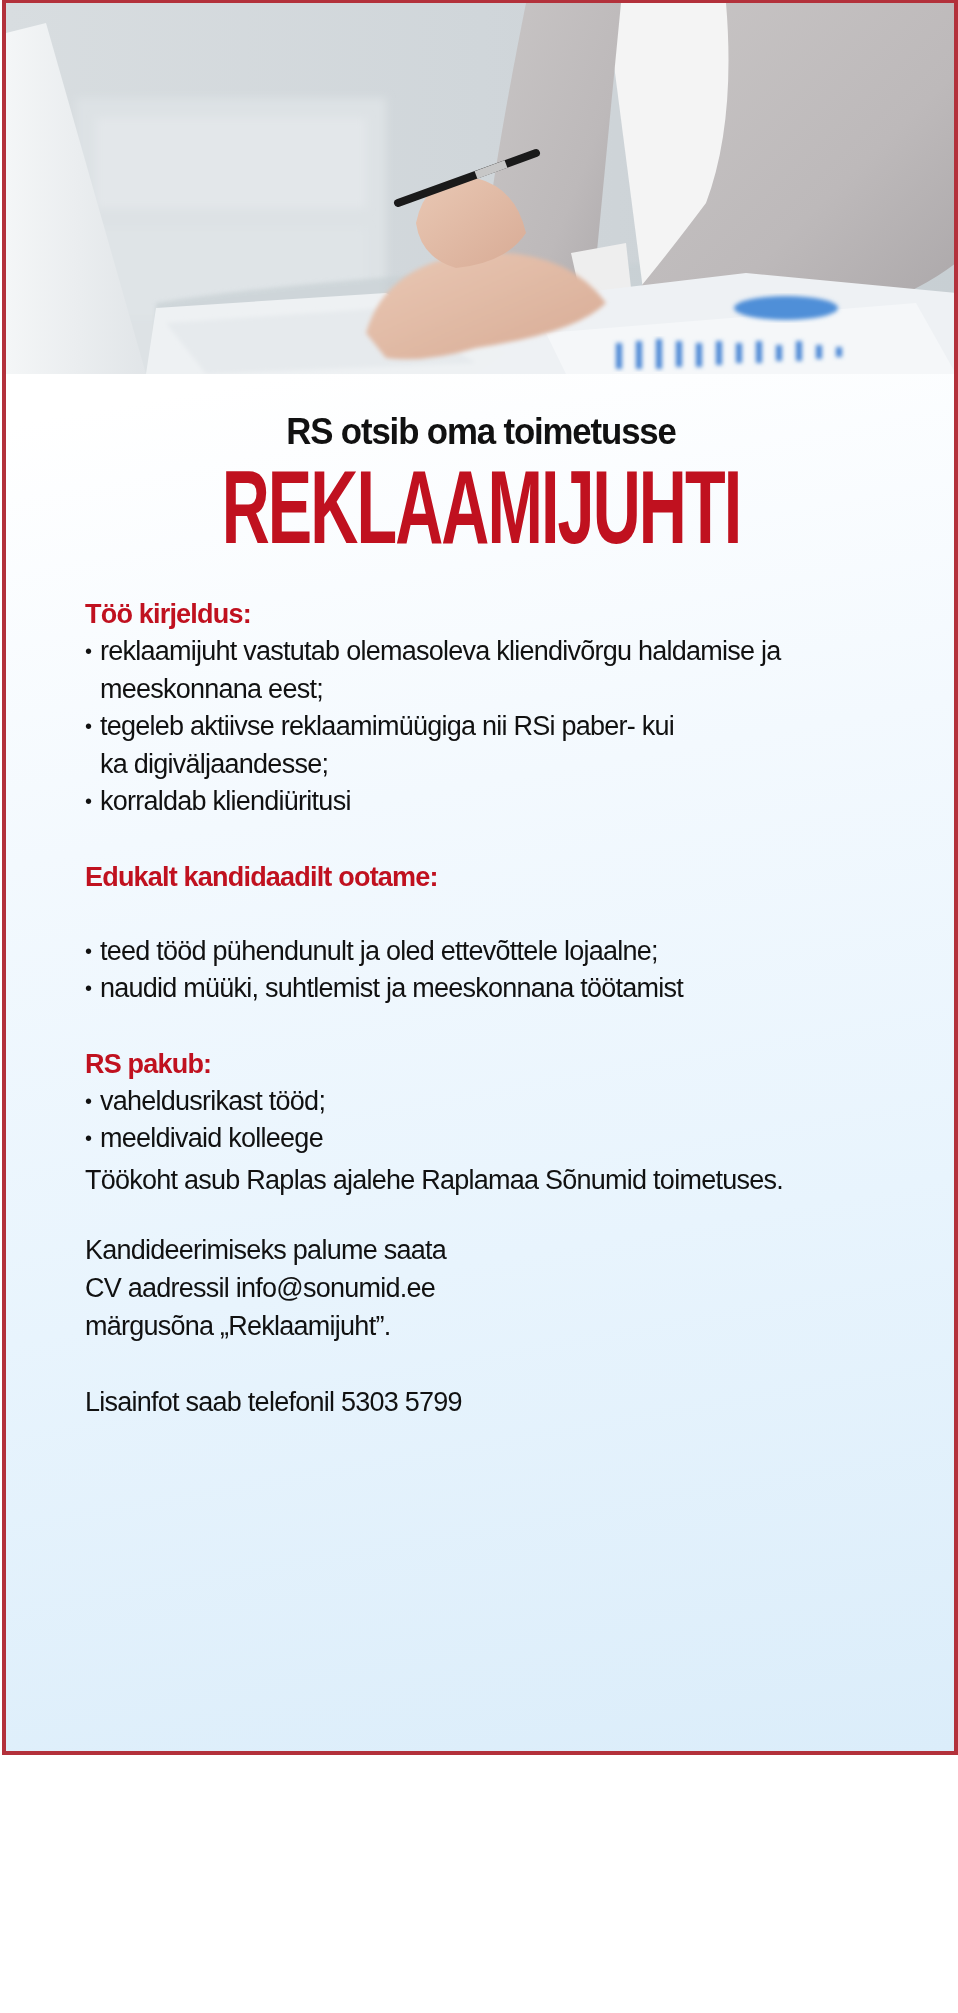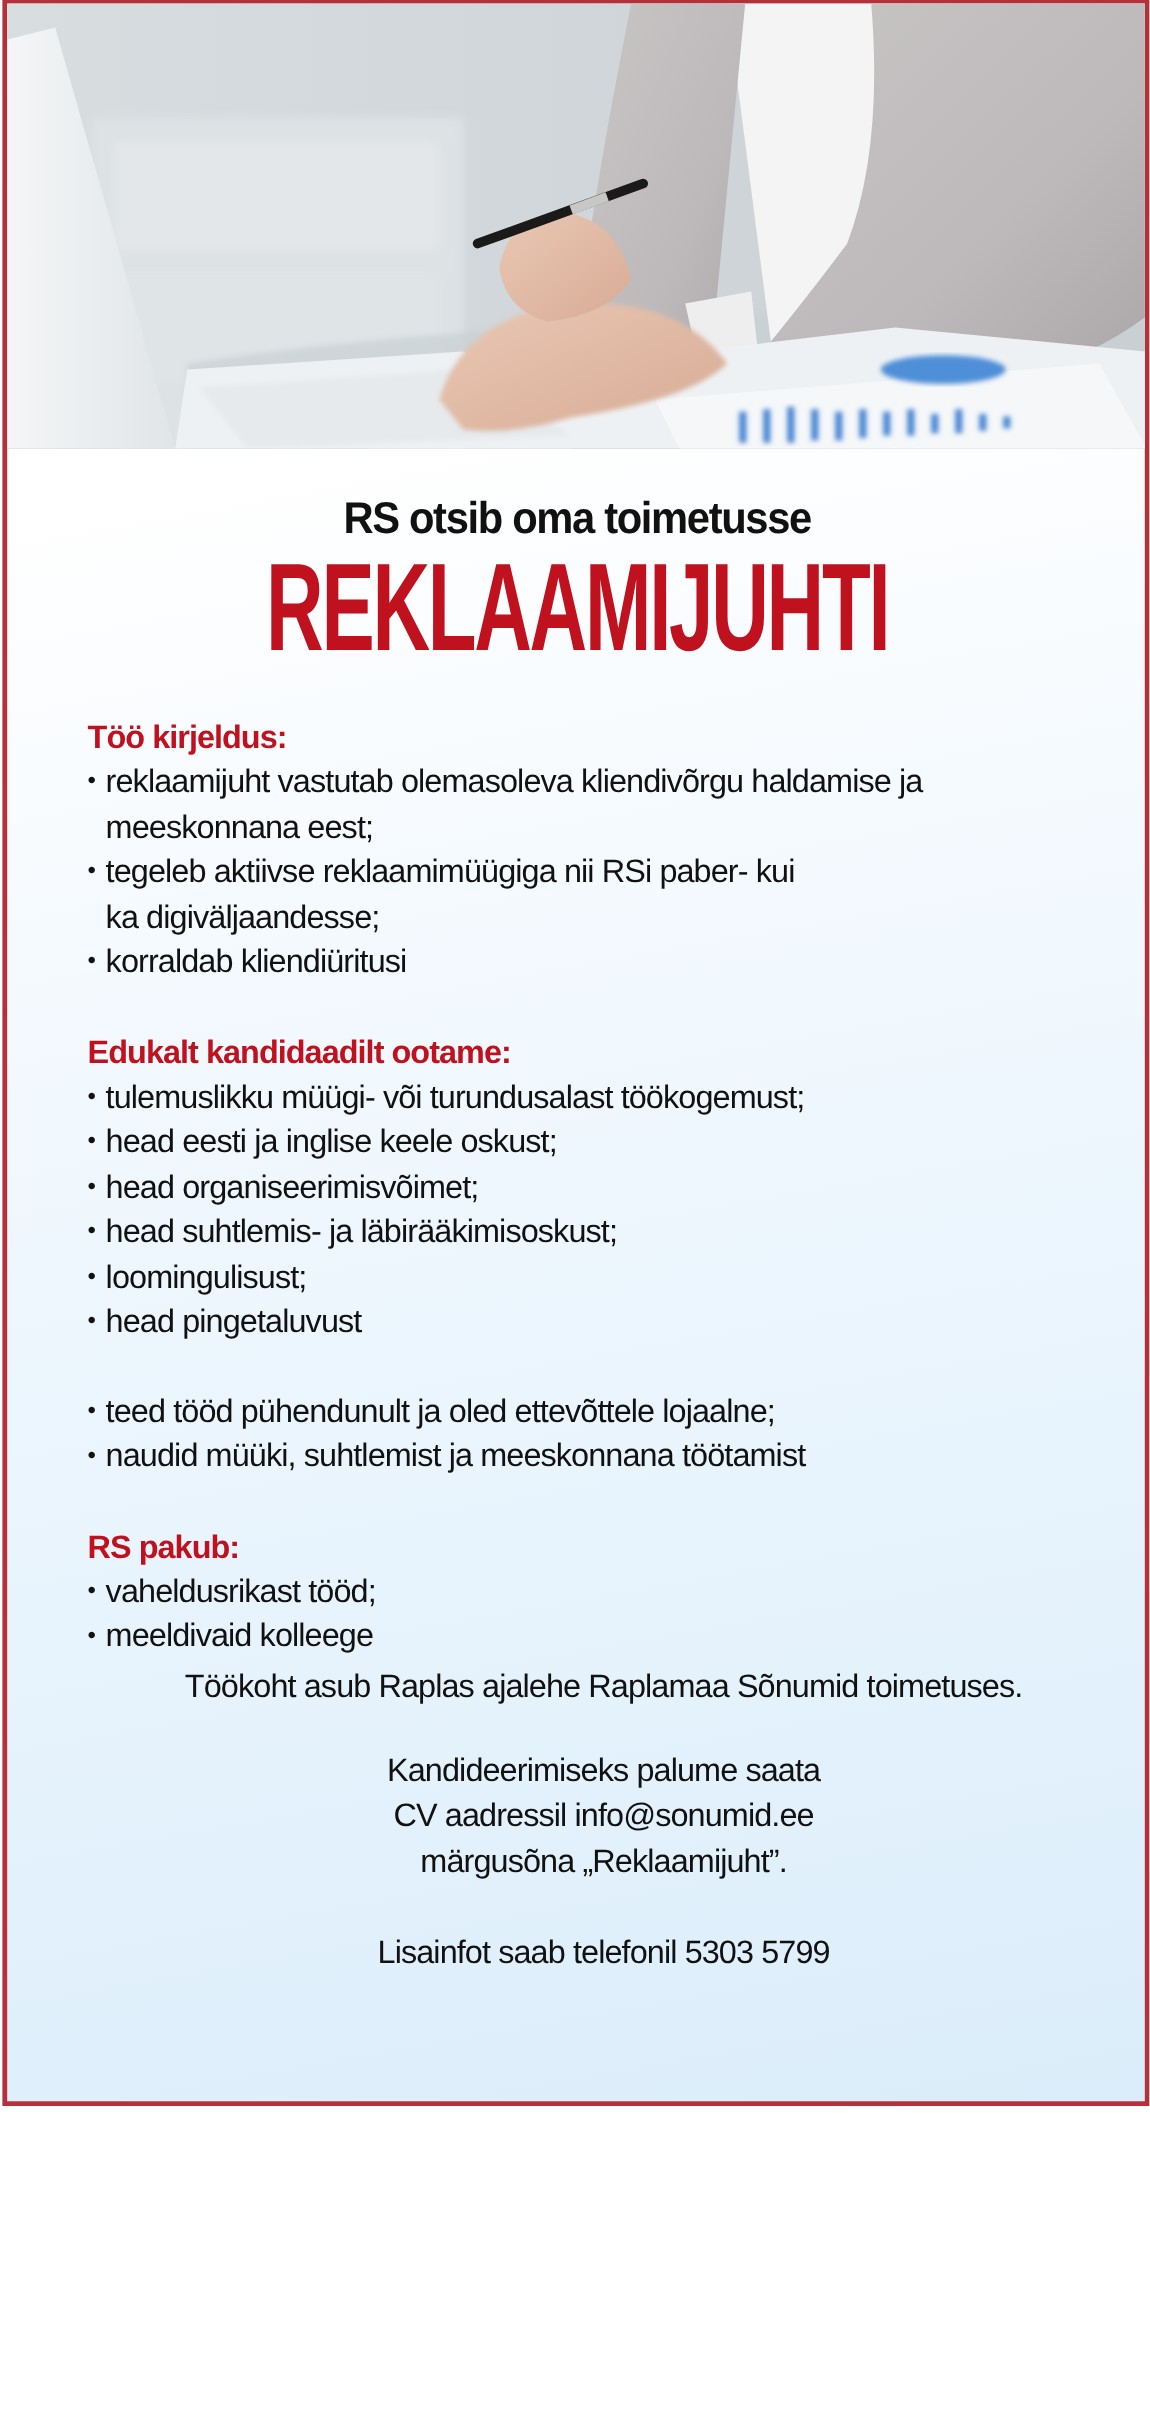--- a/index.html
+++ b/index.html
@@ -63,21 +63,21 @@
     font-weight: bold;
     font-size: 104px;
     line-height: 104px;
     color: #c0111f;
     letter-spacing: -3px;
     transform: scaleX(0.64);
     transform-origin: 50% 50%;
   }
   .content {
     position: absolute;
-    left: 67px;
+    left: 79px;
     top: 592px;
     width: 860px;
     color: #111111;
   }
   .section { margin: 0 0 37px 0; }
   .section-title {
     font-family: "Liberation Sans", sans-serif;
     font-weight: bold;
     font-size: 27px;
     line-height: 38px;
@@ -98,21 +98,20 @@
     position: absolute;
     left: 0;
     top: 0;
     font-size: 20px;
   }
   .para {
     font-size: 27px;
     line-height: 38px;
     letter-spacing: -0.75px;
     color: #111111;
-    text-align: center;
   }
   .location { margin-top: -34px; margin-bottom: 20px; }
   .apply { margin-bottom: 38px; margin-top: 32px; }
 
   
   .logo {
     position: absolute;
     left: 560px;
     top: 1596px;
     width: 362px;
@@ -237,28 +236,20 @@
       <div class="section-title">Töö kirjeldus:</div>
       <ul class="bullets">
         <li class="bullet">reklaamijuht vastutab olemasoleva kliendivõrgu haldamise ja meeskonnana eest;</li>
         <li class="bullet" style="padding-right:270px;">tegeleb aktiivse reklaamimüügiga nii RSi paber- kui ka digiväljaandesse;</li>
         <li class="bullet">korraldab kliendiüritusi</li>
       </ul>
     </div>
 
     <div class="section">
       <div class="section-title">Edukalt kandidaadilt ootame:</div>
-      <ul class="bullets">
-        <li class="bullet">tulemuslikku müügi- või turundusalast töökogemust;</li>
-        <li class="bullet">head eesti ja inglise keele oskust;</li>
-        <li class="bullet">head organiseerimisvõimet;</li>
-        <li class="bullet">head suhtlemis- ja läbirääkimisoskust;</li>
-        <li class="bullet">loomingulisust;</li>
-        <li class="bullet">head pingetaluvust</li>
-      </ul>
     </div>
 
     <div class="section">
       <ul class="bullets">
         <li class="bullet">teed tööd pühendunult ja oled ettevõttele lojaalne;</li>
         <li class="bullet">naudid müüki, suhtlemist ja meeskonnana töötamist</li>
       </ul>
     </div>
 
     <div class="section">

